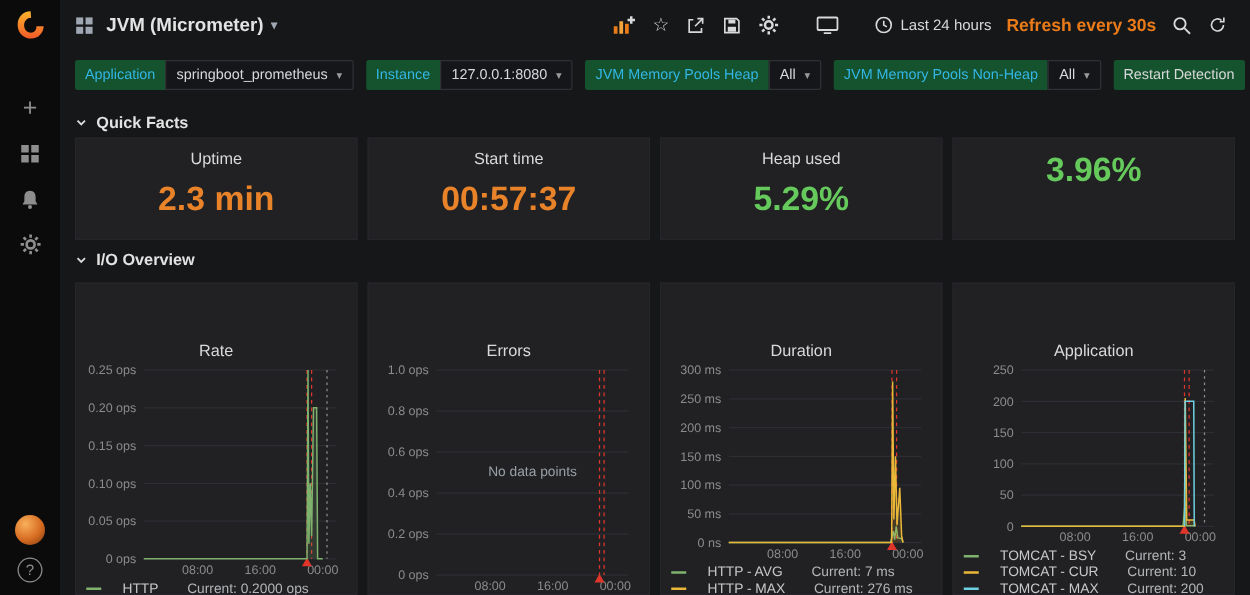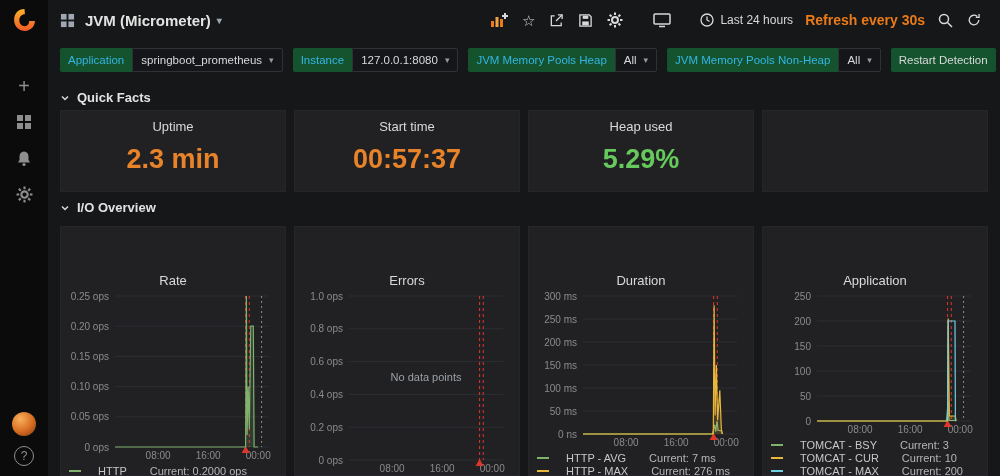--- a/index.html
+++ b/index.html
@@ -270,20 +270,21 @@
       </div>
       <div class="panel stat-panel">
         <div class="stat-title">Start time</div>
         <div class="stat-value" style="color: rgb(232, 131, 42);">00:57:37</div>
       </div>
       <div class="panel stat-panel">
         <div class="stat-title">Heap used</div>
         <div class="stat-value" style="color: rgb(101, 201, 91);">5.29%</div>
       </div>
       <div class="panel stat-panel">
+        <div class="stat-value" style="color: rgb(101, 201, 91);">3.96%</div>
       </div>
     </div>
   </div>
 
   <div class="section-header">
     <svg width="10" height="10" viewBox="0 0 10 10">
       <path d="M2 3.5 L5 6.5 L8 3.5" stroke="#d8d9da" stroke-width="1.5" fill="none"></path>
     </svg>
     <span class="section-title">I/O Overview</span>
   </div>

